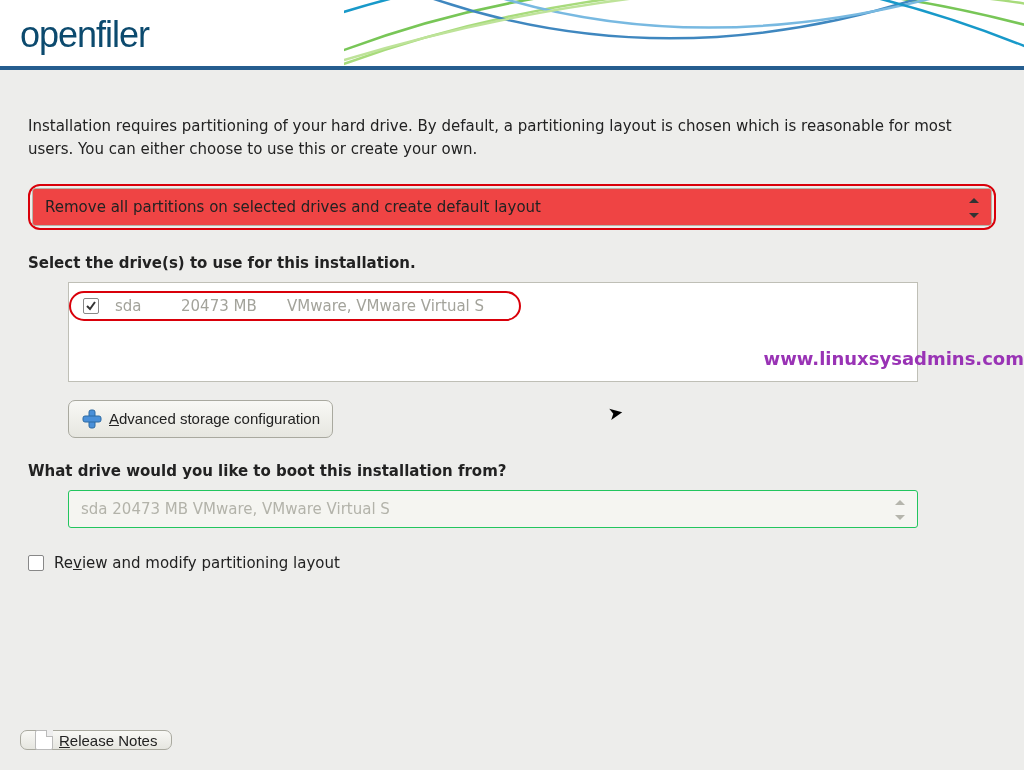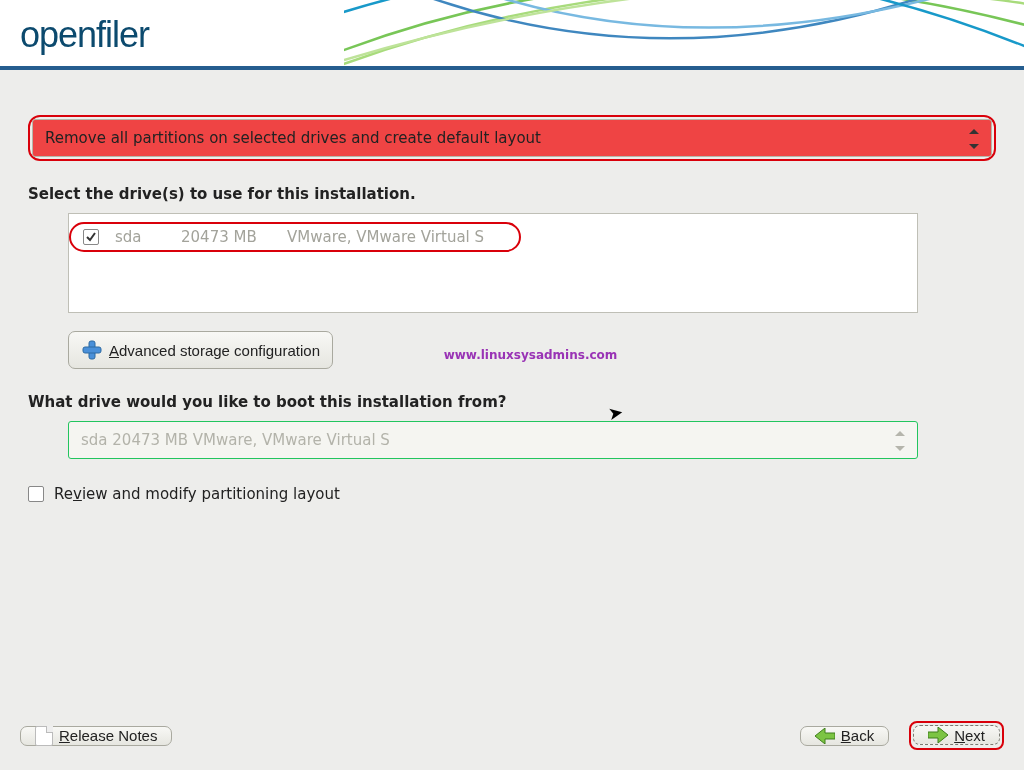--- a/index.html
+++ b/index.html
@@ -140,22 +140,22 @@
   .chk-row{display:flex;align-items:center;gap:10px;margin-top:26px;font-size:15px;}
   .chk-row .cb {
     width:16px;height:16px;border:1px solid #888;border-radius:2px;background:#fff;
   }
   .chk-row .u{text-decoration:underline;}
 
   .watermark{
     position:absolute;
     left:0; right:0;
     top:348px;
-    text-align:center;
-    font-size:12px;
+    text-align:right;
+    font-size:18px;
     font-weight:700;
     color:#9933b5;
     pointer-events:none;
     padding-left:37px;
   }
 
   .cursor{
     position:absolute;
     left:608px; top:402px;
     font-size:18px; color:#000;
@@ -192,20 +192,21 @@
         <path d="M 40 0 Q 350 130 700 -30" stroke="#2b7bb9"></path>
         <path d="M 80 -10 Q 360 110 710 -20" stroke="#6ab2de"></path>
         <path d="M -80 60 Q 300 -90 690 70" stroke="#008fc4"></path>
         <path d="M 0 80 Q 330 -20 700 10" stroke="#b7e08f"></path>
       </g>
     </svg>
   </div>
 </div>
 
 <div class="content">
+  <p class="intro">Installation requires partitioning of your hard drive.  By default, a partitioning layout is chosen which is reasonable for most users.  You can either choose to use this or create your own.</p>
 
   <div class="highlight-box">
     <div class="dropdown">
       <span>Remove all partitions on selected drives and create default layout</span>
       <span class="arrows"></span>
     </div>
   </div>
 
   <div class="section-label">Select the drive(s) to use for this installation.</div>
 
@@ -252,33 +253,13 @@
 </div>
 
 <div class="watermark">www.linuxsysadmins.com</div>
 <div class="cursor">➤</div>
 
 <div class="footer">
   <button class="btn small">
     <span class="doc-ic"></span>
     <span><span class="u">R</span><span>elease Notes</span></span>
   </button>
-  <div class="right">
-    <button class="btn small">
-      <span class="arrow-ic">
-        <svg width="20" height="16" viewBox="0 0 20 16">
-            <path d="M10 0 L0 8 L10 16 L10 11 L20 11 L20 5 L10 5 Z" fill="#7cc443" stroke="#3f7f1c"></path>
-          </svg>
-      </span>
-      <span><span class="u">B</span><span>ack</span></span>
-    </button>
-    <span class="next-wrap">
-      <button class="btn small next">
-        <span class="arrow-ic">
-          <svg width="20" height="16" viewBox="0 0 20 16">
-              <path d="M10 0 L20 8 L10 16 L10 11 L0 11 L0 5 L10 5 Z" fill="#7cc443" stroke="#3f7f1c"></path>
-            </svg>
-        </span>
-        <span><span class="u">N</span><span>ext</span></span>
-      </button>
-    </span>
-  </div>
 </div>
 
 </body></html>

